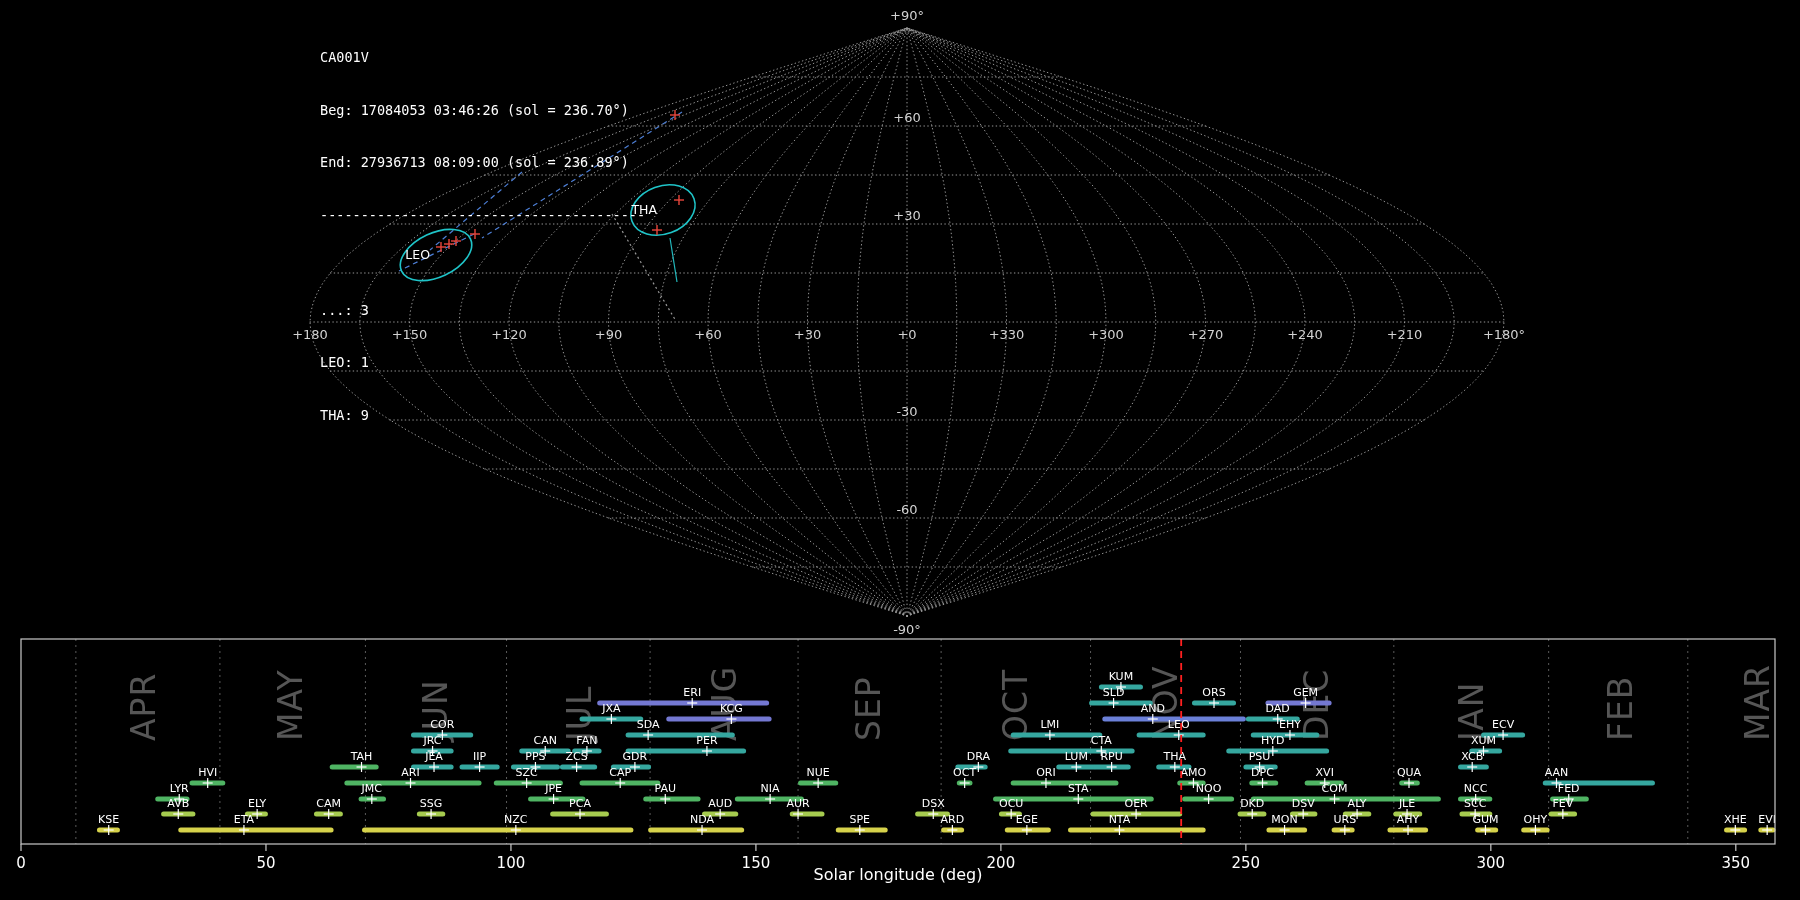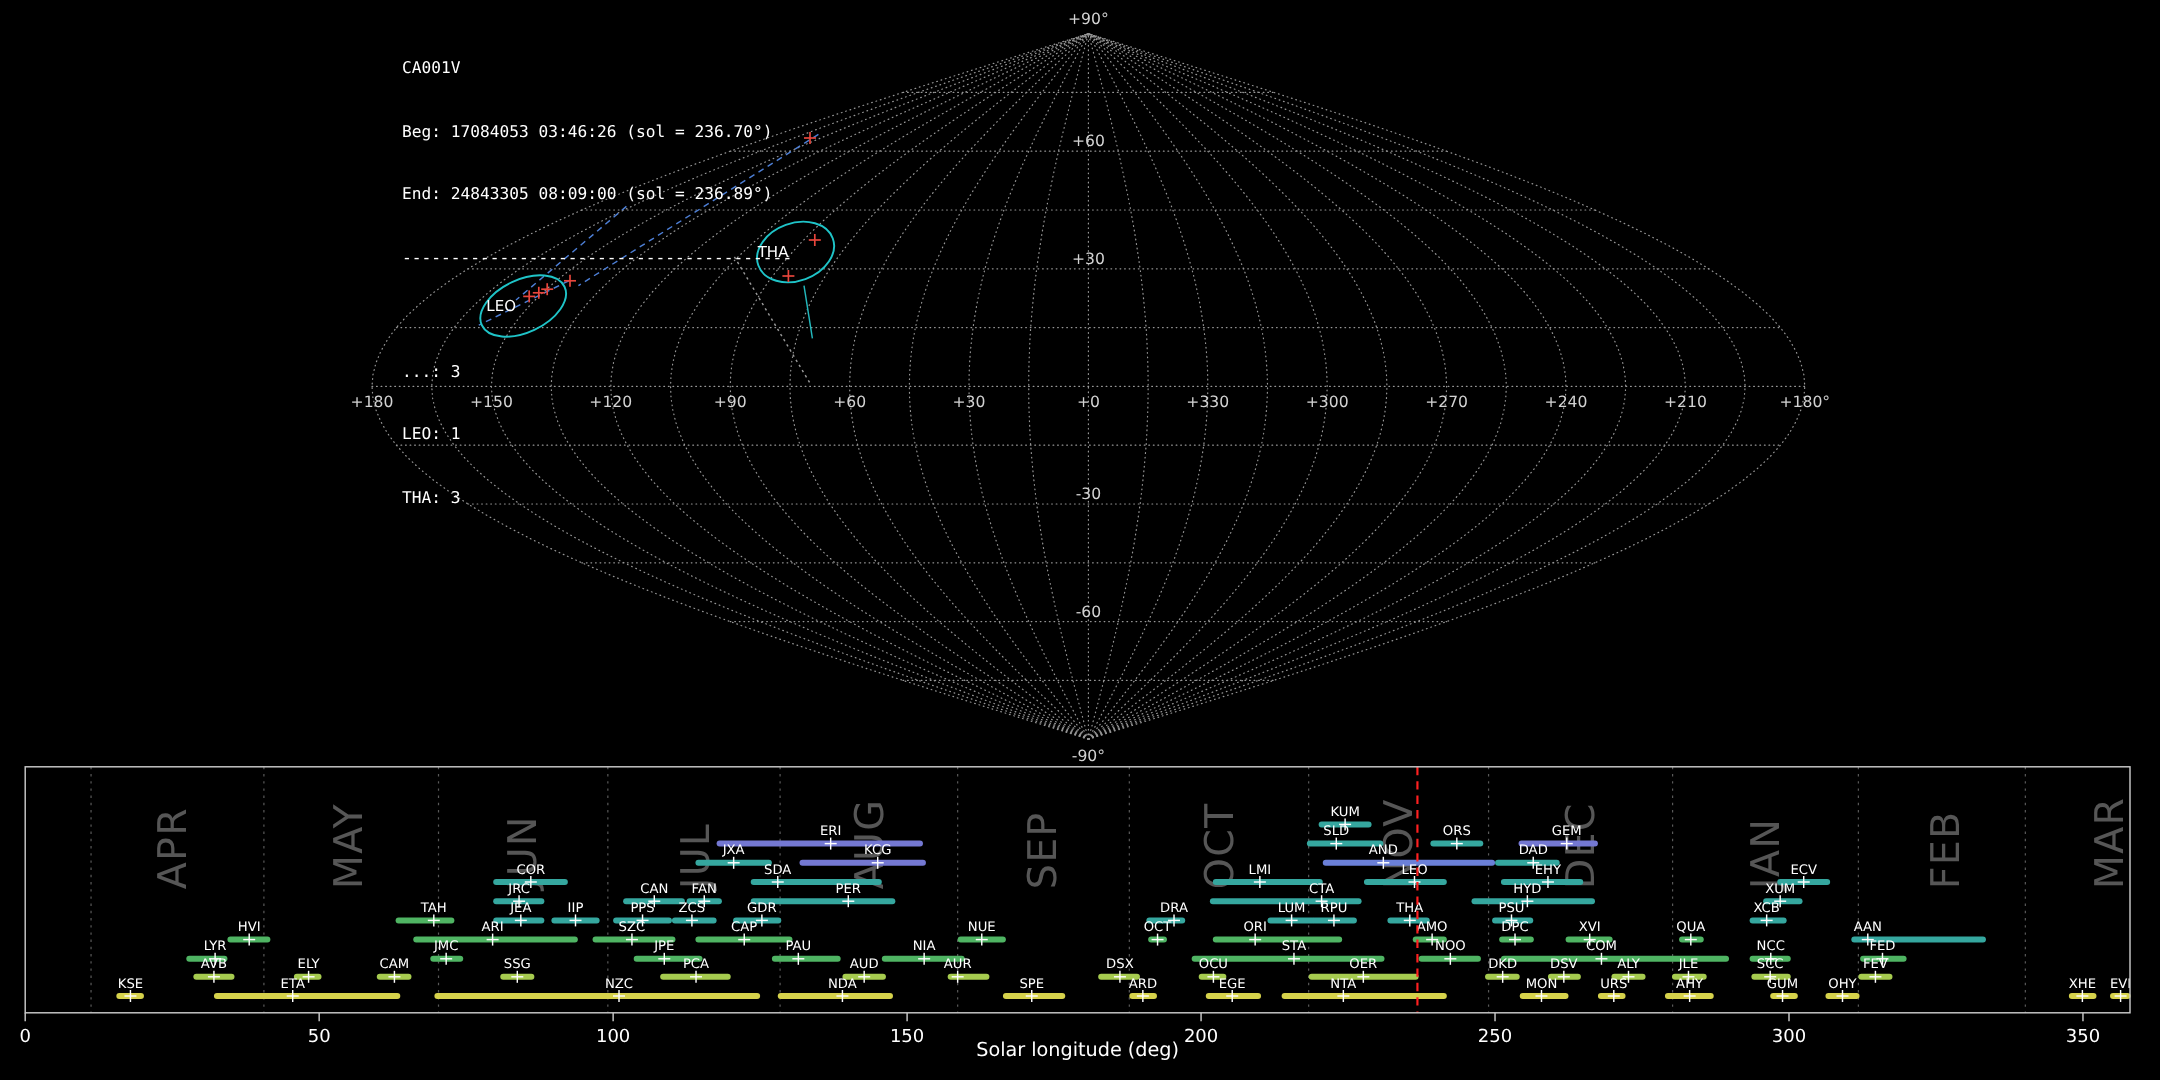--- a/index.html
+++ b/index.html
@@ -1,18 +1,18 @@
 <!DOCTYPE html>
 <html><head>
 <meta charset="utf-8">
 <style>
   html,body{margin:0;padding:0;background:#000;}
   #screen{position:relative;width:1800px;height:900px;background:#000;overflow:hidden;
           font-family:"DejaVu Sans",sans-serif;}
-  #session-info{position:absolute;left:335px;top:14px;color:#fff;
+  #session-info{position:absolute;left:320px;top:14px;color:#fff;
                 font-family:"DejaVu Sans Mono",monospace;font-size:13.5px;line-height:1.3;
                 white-space:pre;z-index:2;}
   #session-info .counts{margin-top:7px;}
   svg{position:absolute;left:0;top:0;}
   .grid{stroke:#969696;stroke-width:1;stroke-dasharray:0.6 3.2;stroke-linecap:round;fill:none;}
   .maplbl{fill:#d2d2d2;font-size:13px;}
   .radlbl{fill:#ffffff;font-size:12.5px;}
   .mline{stroke:#5a5a5a;stroke-width:1;stroke-dasharray:2 4;}
   .month{fill:#565656;font-size:33px;font-weight:500;letter-spacing:1px;}
   .tick{fill:#ffffff;font-size:15px;}
@@ -20,26 +20,26 @@
   .axis{fill:#ffffff;font-size:16px;}
 </style>
 </head>
 <body>
 
 <div id="screen">
 
   <div id="session-info">
     <div>CA001V</div>
     <div>Beg: 17084053 03:46:26 (sol = 236.70°)</div>
-    <div>End: 24843305 08:09:00 (sol = 236.89°)</div>
+    <div>End: 27936713 08:09:00 (sol = 236.89°)</div>
     <div>----------------------------------------</div>
     <div class="counts">
       <div>...: 3</div>
       <div>LEO: 1</div>
-      <div>THA: 3</div>
+      <div>THA: 9</div>
     </div>
   </div>
 
   <svg id="plot" width="1800" height="900" viewBox="0 0 1800 900">
     <g id="g-map">
         <line x1="752.4850300737951" y1="567" x2="1061.514969926205" y2="567" class="grid"></line>
         <line x1="608.5" y1="518" x2="1205.5" y2="518" class="grid"></line>
         <line x1="484.8572516316311" y1="469" x2="1329.142748368369" y2="469" class="grid"></line>
         <line x1="389.98283394069006" y1="420" x2="1424.01716605931" y2="420" class="grid"></line>
         <line x1="330.3422817054262" y1="371" x2="1483.657718294574" y2="371" class="grid"></line>

